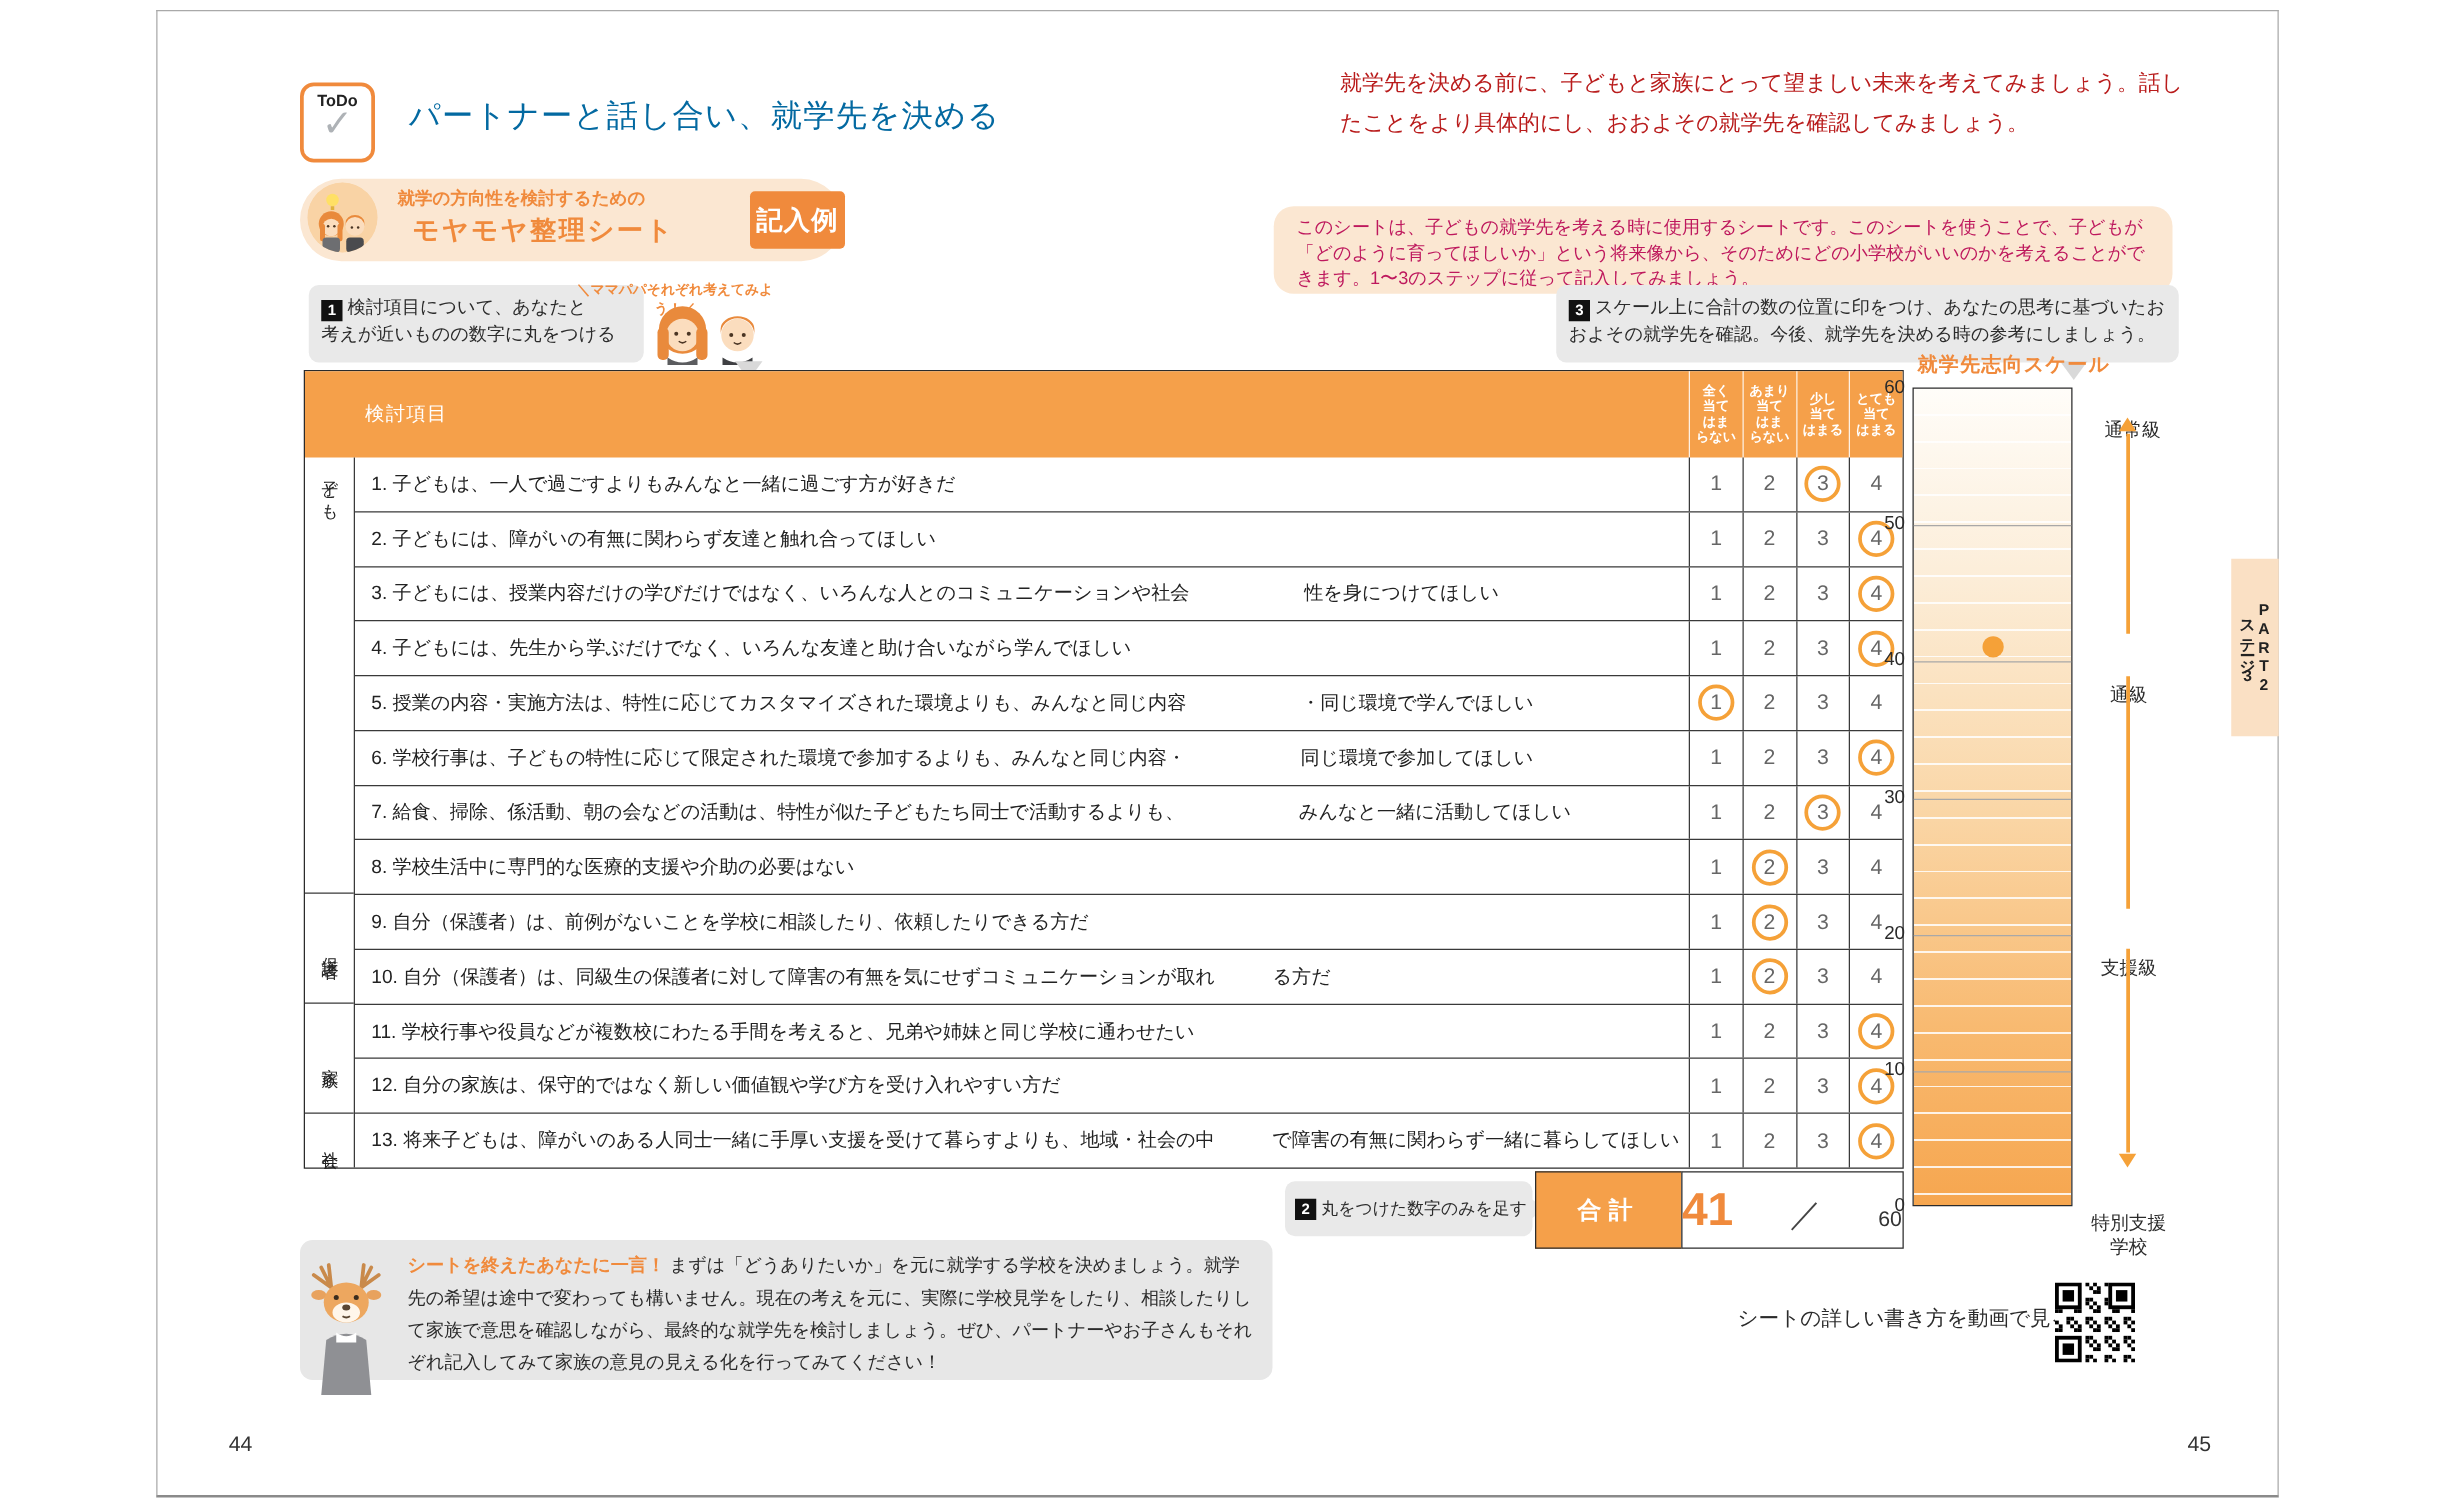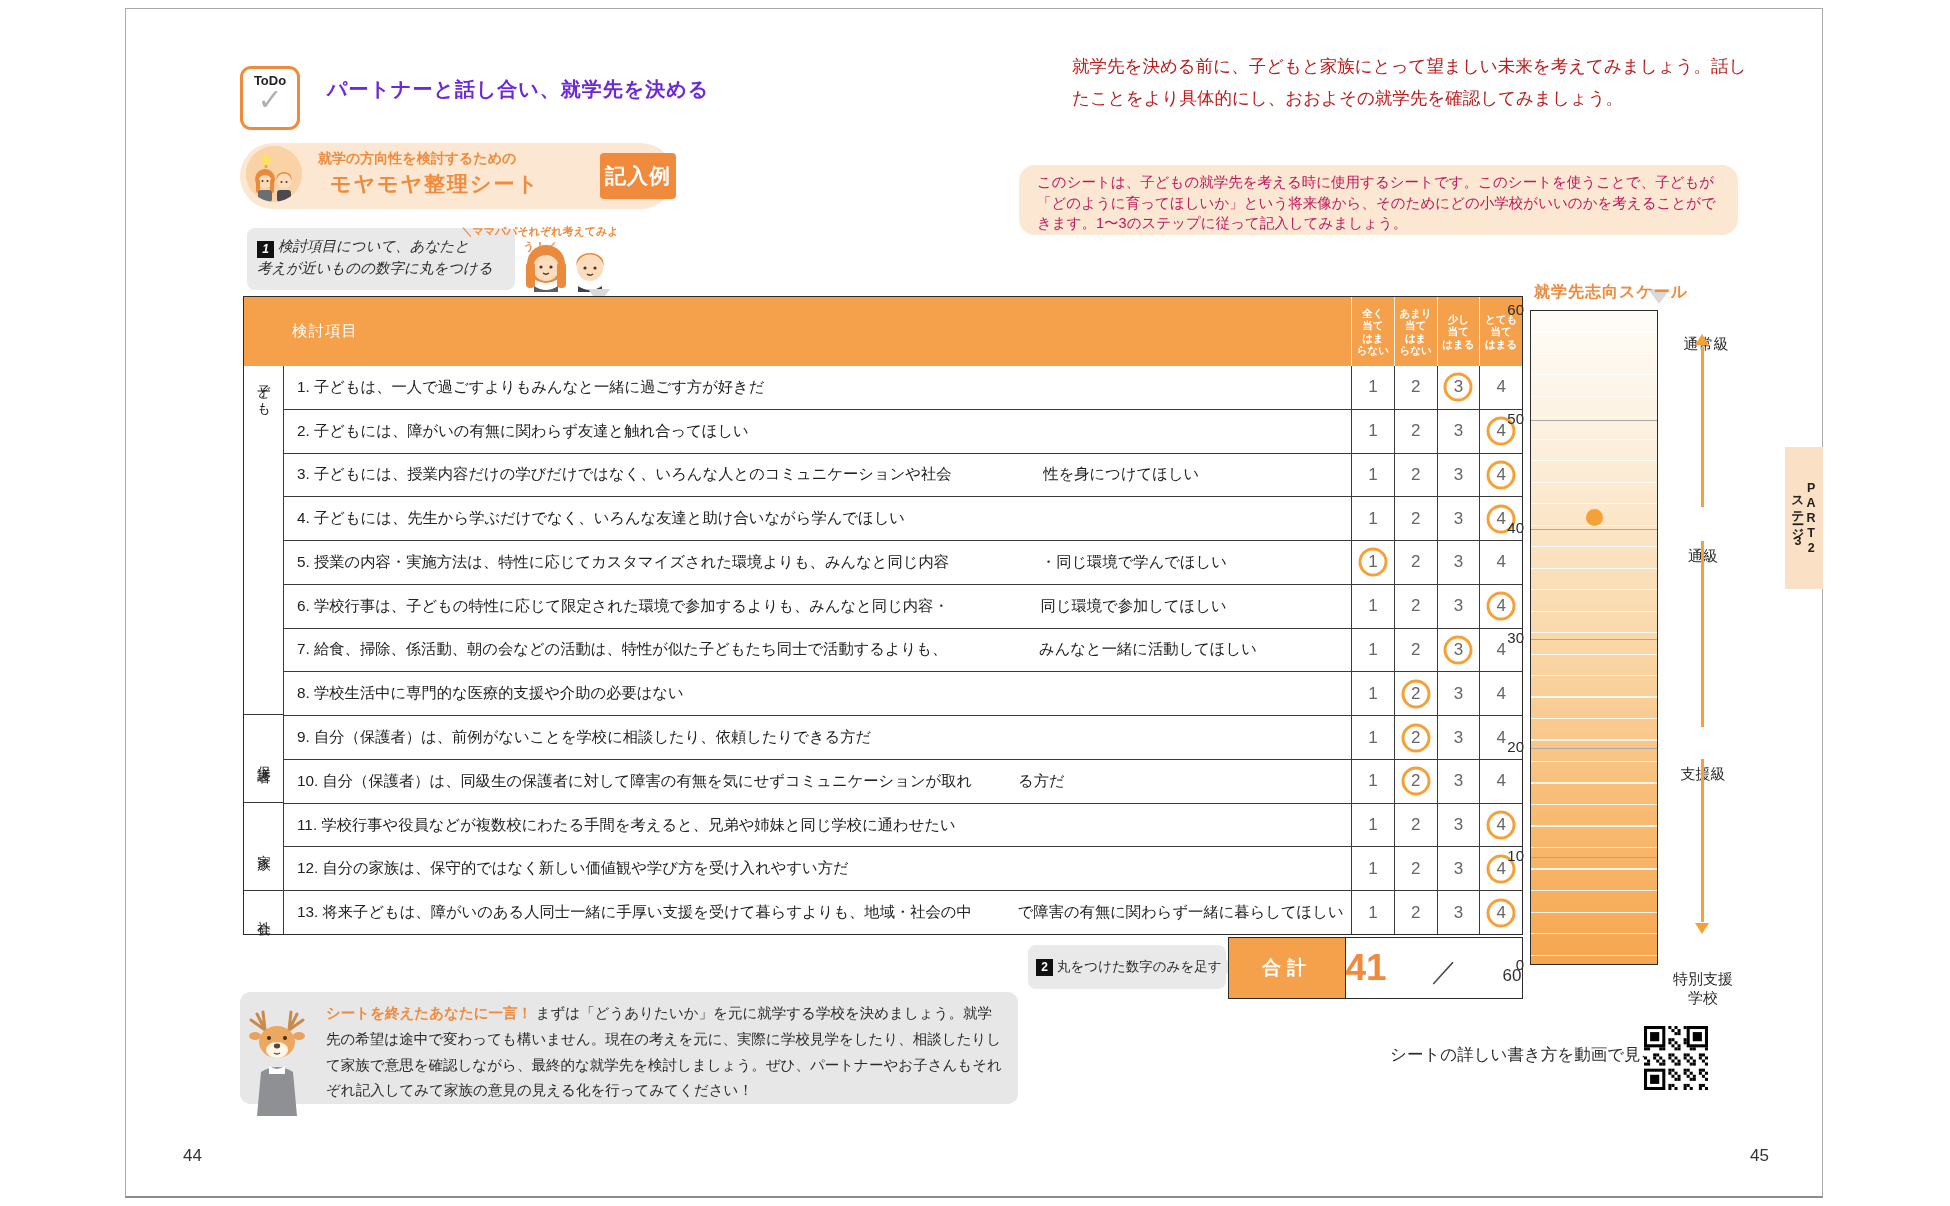--- a/index.html
+++ b/index.html
@@ -9,35 +9,35 @@
   .abs{position:absolute;}
 
   
   .page-frame{left:125px;top:8px;width:1698px;height:1190px;border:1px solid #a9a9a9;border-bottom:2px solid #8a8a8a;background:#fff;}
 
   
   .todo-badge{left:240px;top:66px;width:60px;height:64px;border:3.5px solid var(--accent);border-radius:11px;background:#fff;text-align:center;}
   .todo-badge .todo-word{font-size:13px;font-weight:bold;color:#222;margin-top:4px;}
   .todo-badge .todo-check{font-size:30px;font-weight:bold;color:#aeb2b6;line-height:24px;}
 
-  .doc-title{left:327px;top:76px;font-size:20px;font-weight:bold;color:#6d28d9;letter-spacing:1px;}
+  .doc-title{left:327px;top:76px;font-size:25px;font-weight:normal;color:#0369a1;letter-spacing:1px;}
   .intro-text{left:1072px;top:50px;width:680px;font-size:17.5px;line-height:1.85;color:#b91c1c;}
 
   
   .sheet-banner{left:240px;top:143px;width:434px;height:66px;background:var(--peach);border-radius:33px;}
   .banner-icon{left:246px;top:146px;width:56px;height:56px;border-radius:50%;background:#F9D3A5;overflow:hidden;}
   .banner-subtitle{left:318px;top:150px;font-size:14px;font-weight:bold;color:var(--accent);}
   .banner-title{left:330px;top:170px;font-size:21px;font-weight:bold;color:var(--accent);letter-spacing:2px;}
   .kinyurei-badge{left:600px;top:153px;width:76px;height:46px;background:var(--accent);color:#fff;font-size:21px;font-weight:bold;display:flex;align-items:center;justify-content:center;border-radius:4px;letter-spacing:1px;}
 
   .sheet-desc{left:1019px;top:141px;width:719px;height:70px;background:var(--peach);border-radius:16px;padding:7px 18px;font-size:14.5px;line-height:1.42;color:#be185d;margin-top:24px;}
 
   
   .stepbox{background:var(--panel);border-radius:8px;padding:8px 10px;font-size:14.5px;line-height:1.5;color:#2b2b2b;}
-  .step1-box{left:247px;top:228px;width:268px;height:62px;white-space:pre-line;font-style:italic;}
+  .step1-box{left:247px;top:228px;width:268px;height:62px;white-space:pre-line;}
   .step3-box{left:1245px;top:228px;width:498px;height:62px;}
   .step-num{display:inline-block;width:17px;height:17px;background:#111;color:#fff;font-size:12px;font-weight:bold;text-align:center;line-height:17px;margin-right:4px;vertical-align:-2px;}
   .mama-label{left:455px;top:224px;width:170px;font-size:11px;font-weight:bold;color:var(--accent);text-align:center;}
   .mama-faces{left:520px;top:240px;width:96px;height:52px;}
   .tail-down{width:0;height:0;border-left:11px solid transparent;border-right:11px solid transparent;border-top:15px solid #d9d9d9;}
   .tail-step1{left:588px;top:289px;}
   .tail-step3{left:1648px;top:289px;}
 
   
   .sheet-table{left:243px;top:296px;width:1280px;height:702px;}
@@ -152,20 +152,21 @@
       <circle cx="70" cy="28" r="13" fill="#FBDDBE"></circle>
       <path d="M56.5 28 a13.5 13.5 0 0 1 27 0 l0 -5 a13.5 10 0 0 0 -27 0 Z" fill="#E98A3C"></path>
       <circle cx="65" cy="28" r="1.6" fill="#4a3524"></circle>
         <circle cx="75" cy="28" r="1.6" fill="#4a3524"></circle>
       <path d="M67 34 q3 2.5 6 0" stroke="#4a3524" stroke-width="1.3" fill="none"></path>
       <path d="M58 46 q12 8 24 0 l0 6 -24 0 Z" fill="#3f4043"></path>
     </svg>
   </div>
   <div class="abs tail-down tail-step1"></div>
 
+  <div class="abs stepbox step3-box"><span class="step-num">3</span><span>スケール上に合計の数の位置に印をつけ、あなたの思考に基づいたおおよその就学先を確認。今後、就学先を決める時の参考にしましょう。</span></div>
   <div class="abs tail-down tail-step3"></div>
 
   <div class="abs sheet-table">
     <div class="ttable">
       <div class="thead">
         <div class="th-item">検討項目</div>
       <div class="th-num">全く
 当て
 はま
 らない</div>

